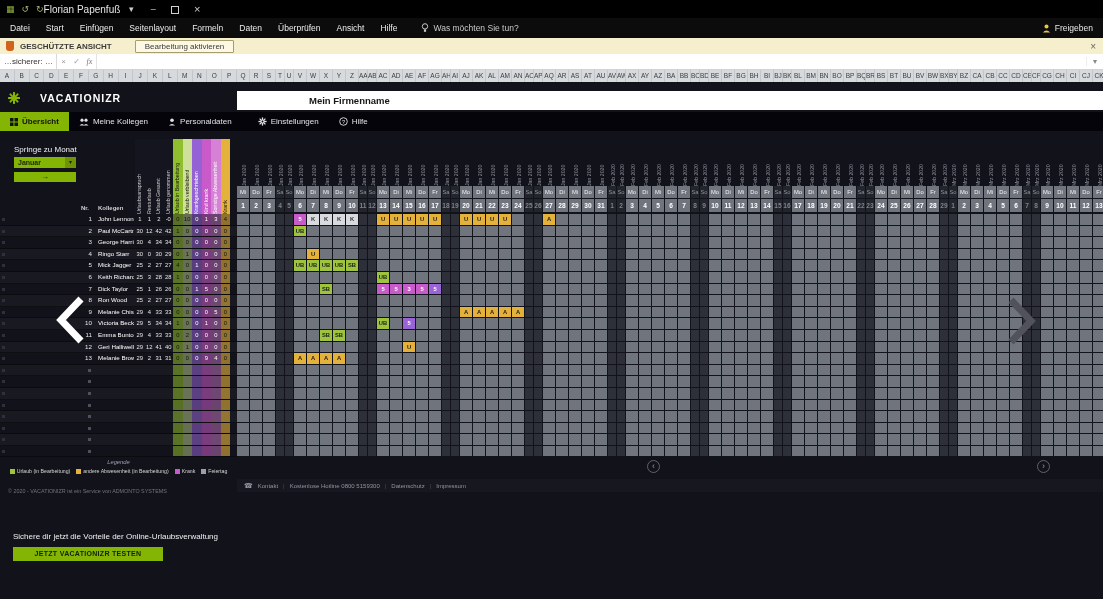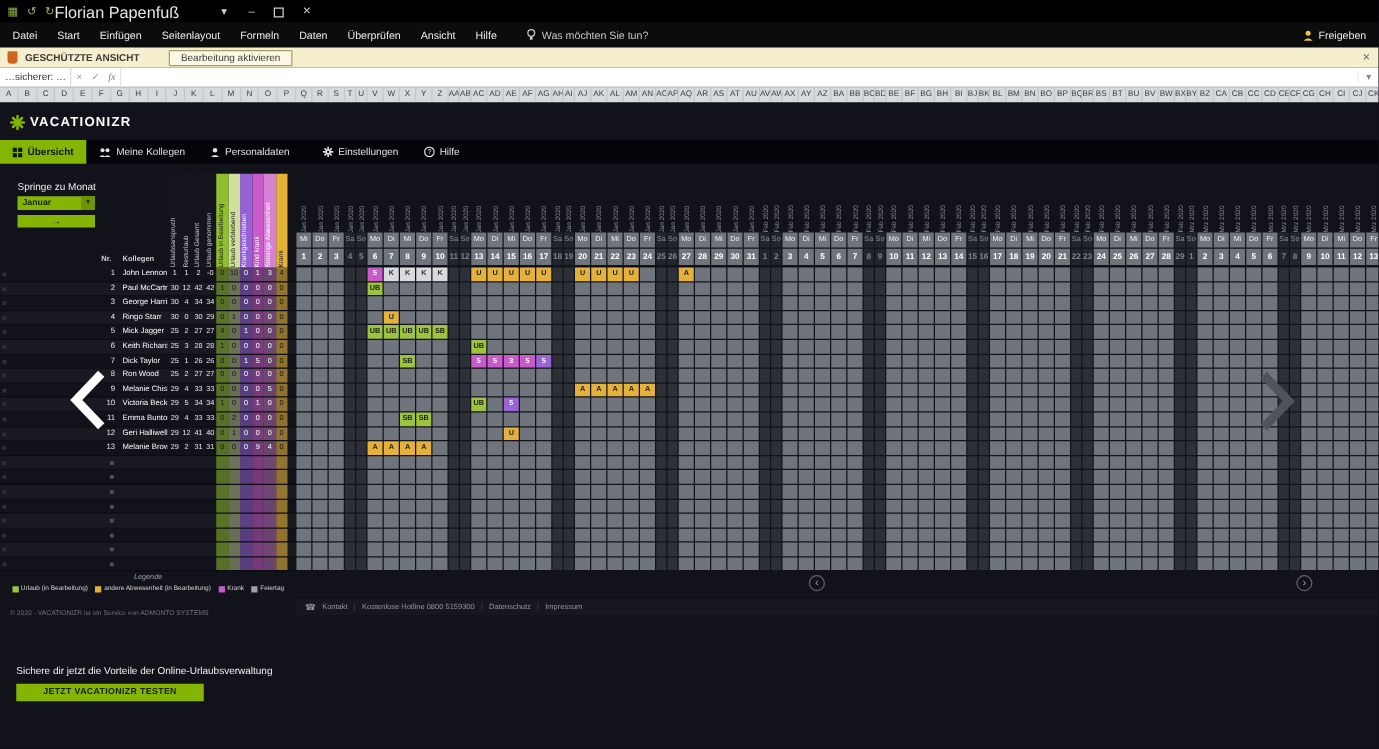--- a/index.html
+++ b/index.html
@@ -11,21 +11,21 @@
   .titlebar{position:absolute;left:0;top:0;width:100%;height:18px;background:#000;
             display:flex;align-items:center;color:#ddd}
   .qat{display:flex;gap:7px;margin-left:6px;align-items:center}
   .qic{font-size:9px;line-height:1;color:#a9b46f}
   .qsave{color:#8fae3c}
   .wtitle{flex:1;text-align:center;font-size:8.5px;color:#e9e9e9;display:flex;
           justify-content:center;align-items:center;gap:3px;white-space:nowrap;overflow:hidden}
   .tbadge{display:inline-block;width:7px;height:7px;border-radius:2px;flex:none}
   .tb-red{background:#d93a2b}.tb-orange{background:#e0973a}
   .tbr{display:flex;align-items:center;margin-right:2px}
-  .tuser{font-size:13px;color:#e6e6e6;margin-right:25px;white-space:nowrap}
+  .tuser{font-size:10px;color:#e6e6e6;margin-right:0;white-space:nowrap}
   .wic{width:22px;text-align:center;font-size:9px;color:#cfcfcf;line-height:18px;height:18px}
   .maxbox::after{content:"";display:inline-block;width:6px;height:6px;border:1px solid #cfcfcf;vertical-align:middle}
   .wclose{font-size:11px}
 
   .ribbon{position:absolute;left:0;top:18px;width:100%;height:20px;background:#0c0c0c;
           display:flex;align-items:center;color:#e8e8e8}
   .rtabs{display:flex;margin-left:2px}
   .rtab{font-size:8.5px;padding:0 8px;line-height:20px;color:#ececec;white-space:nowrap}
   .rsearch{display:flex;align-items:center;gap:4px;margin-left:16px;font-size:8.5px;color:#c9c9c9}
   .rshare{margin-left:auto;margin-right:10px;display:flex;align-items:center;gap:4px;font-size:8.5px;color:#e8e8e8}
@@ -48,21 +48,21 @@
   .finput{flex:1;height:100%;border-left:1px solid #e4e4e4}
   .fexp{width:16px;text-align:center;color:#888;border-left:1px solid #eee}
 
   .letters{position:absolute;left:0;top:70px;width:100%;height:12px;background:#d7dadd;display:flex;overflow:hidden}
   .colL{display:inline-block;height:100%;font-size:6.5px;color:#3c3c3c;text-align:center;line-height:12px;
         border-right:1px solid #c3c7cb;box-sizing:border-box;flex:none;overflow:hidden}
 
   
   .sheet{position:absolute;left:0;top:82px;width:1103px;height:517px;background:#12121a;overflow:hidden}
 
-  .logo{position:absolute;left:8px;top:10px;display:flex;align-items:center;gap:4px;color:#fff;
+  .logo{position:absolute;left:8px;top:10px;display:flex;align-items:center;gap:20px;color:#fff;
         font-size:10.5px;font-weight:bold;letter-spacing:1px}
   .cstrip{position:absolute;left:237px;top:9px;width:866px;height:19px;background:#fff}
   .cstrip span{position:absolute;left:72px;top:0;line-height:19px;font-size:9.5px;font-weight:bold;color:#161616}
 
   .ntabs{position:absolute;left:0;top:30px;width:1103px;height:19px;background:#04040a;display:flex;align-items:stretch}
   .ntab{display:flex;align-items:center;gap:4px;padding:0 10px;font-size:8px;color:#e2e2e2;white-space:nowrap}
   .ntab.active{background:#85b504;color:#11160a;font-weight:bold}
   .nicon{display:flex;align-items:center}
 
   .jlabel{position:absolute;left:14px;top:63px;font-size:8px;color:#f0f0f0}
@@ -291,20 +291,23 @@
         <g stroke="#85b504" stroke-width="2" stroke-linecap="round">
           <line x1="6" y1="0.8" x2="6" y2="11.2"></line>
             <line x1="0.8" y1="6" x2="11.2" y2="6"></line>
           <line x1="2.4" y1="2.4" x2="9.6" y2="9.6"></line>
             <line x1="9.6" y1="2.4" x2="2.4" y2="9.6"></line>
         </g>
       </svg>
       <span>VACATIONIZR</span>
     </div>
 
+    <div class="cstrip">
+      <span>Mein Firmenname</span>
+    </div>
 
     <div id="navTabs" class="ntabs">
         <div class="ntab active">
           <span class="nicon">
             <svg width="8" height="8" fill="currentColor">
               <rect x="0" y="0" width="3.5" height="3.5"></rect>
               <rect x="4.5" y="0" width="3.5" height="3.5"></rect>
               <rect x="0" y="4.5" width="3.5" height="3.5"></rect>
               <rect x="4.5" y="4.5" width="3.5" height="3.5"></rect>
             </svg>

